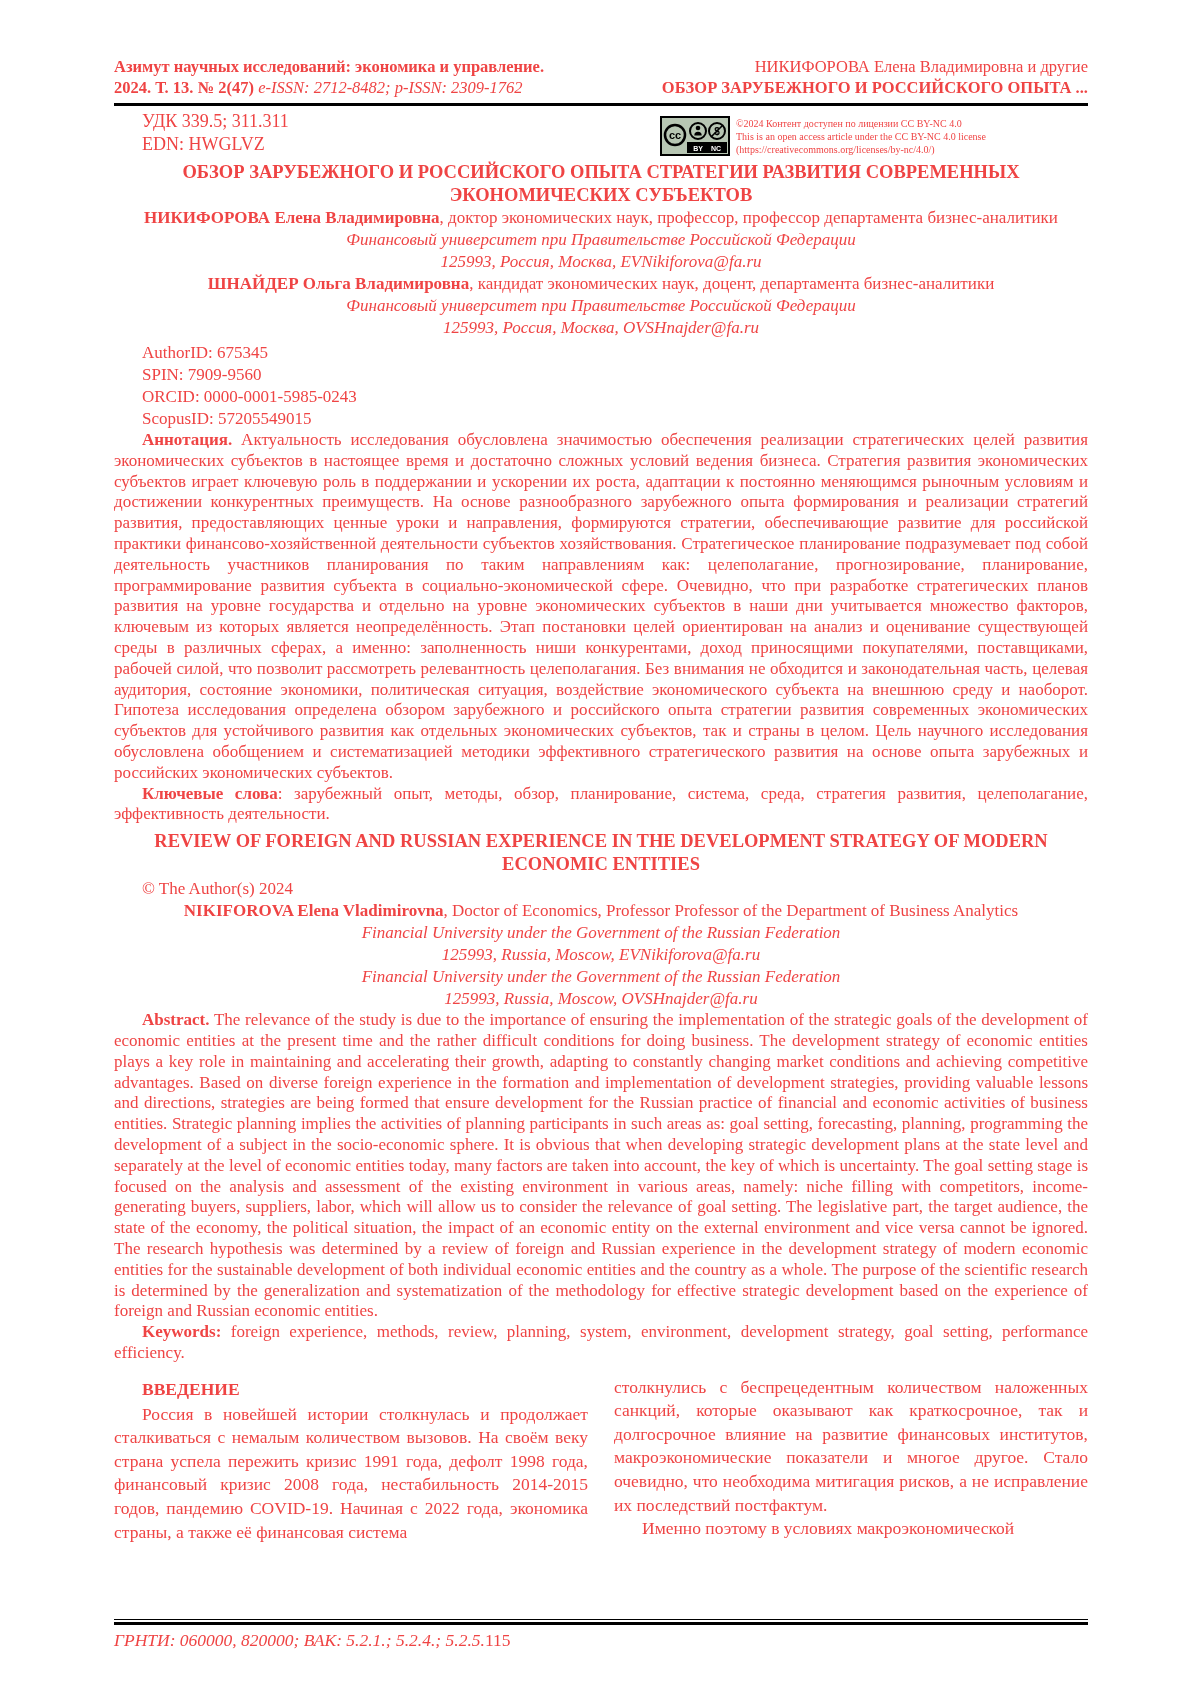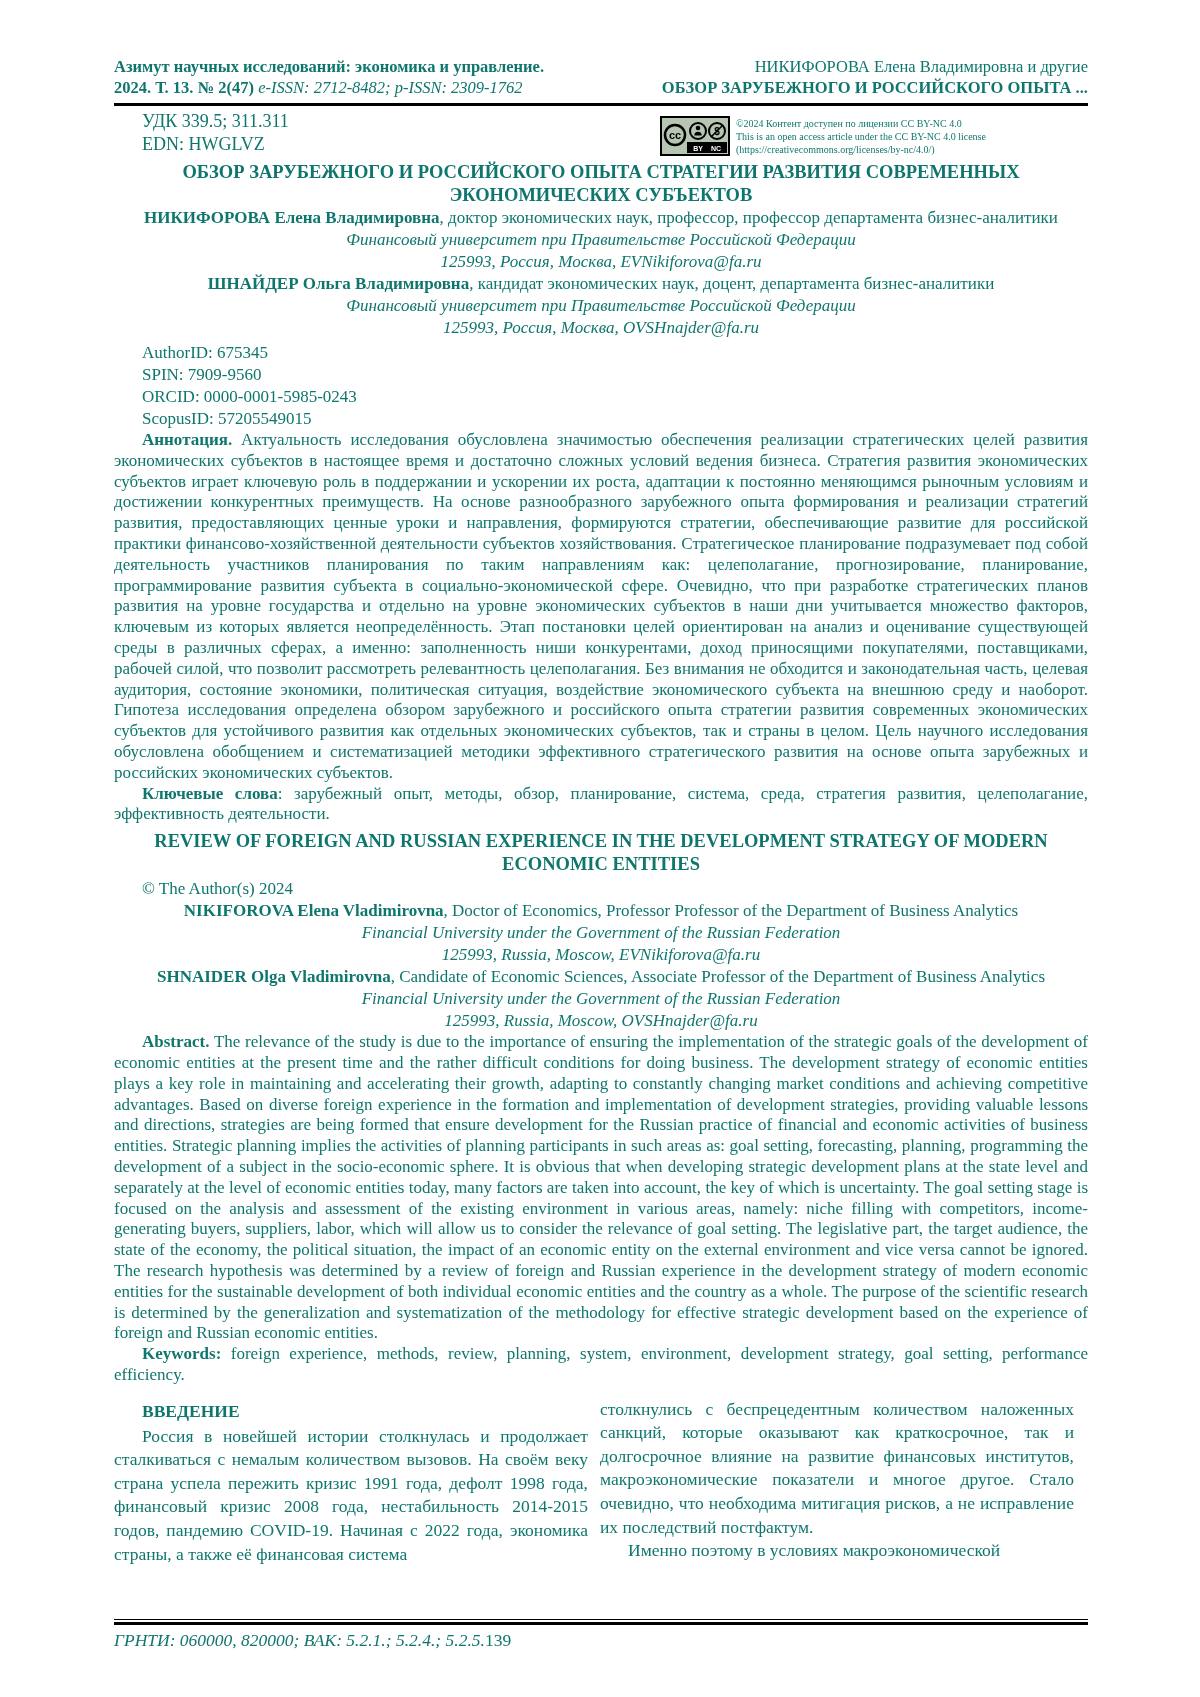--- a/index.html
+++ b/index.html
@@ -3,21 +3,21 @@
 <meta charset="utf-8">
 <style>
   * { box-sizing: border-box; }
   html, body { margin: 0; padding: 0; }
   body { width: 1200px; height: 1697px; background: #ffffff; }
   .page {
     position: relative;
     width: 1200px; height: 1697px;
     padding: 56px 112px 0 114px;
     font-family: "Liberation Serif", "DejaVu Serif", serif;
-    color: #0f766e; font-size: 17px; overflow: hidden;
+    color: #ef4444; font-size: 17px; overflow: hidden;
   }
   p { margin: 0; }
   .bold { font-weight: bold; }
   .italic { font-style: italic; }
 
   
   .running-head { display: flex; justify-content: space-between; font-size: 16.5px; line-height: 21px; }
   .rh-right { text-align: right; }
   .rule-head { border-top: 3px solid #000; margin-top: 5px; }
 
@@ -29,21 +29,21 @@
 
   .title-ru, .title-en { font-size: 18.5px; font-weight: bold; text-align: center; margin: 5px 30px 0; line-height: 23px; }
   .copyright { margin-top: 2px; text-indent: 28px; line-height: 22px; }
   .author-line { text-align: center; line-height: 22px; }
   .affil { text-align: center; font-style: italic; line-height: 22px; }
   .ids { padding-left: 28px; line-height: 22px; margin-top: 3px; }
   .just { text-align: justify; text-indent: 28px; line-height: 20.8px; }
   .en-block { }
 
   
-  .columns { display: flex; gap: 12px; margin-top: 12px; font-size: 17.5px; }
+  .columns { display: flex; gap: 26px; margin-top: 12px; font-size: 17.5px; }
   .col { width: 474px; }
   .col-head { font-weight: bold; text-indent: 28px; line-height: 27px; }
   .col-p { text-align: justify; text-indent: 28px; line-height: 23.6px; }
   .col-p.noindent { text-indent: 0; }
 
   footer { position: absolute; left: 114px; right: 112px; bottom: 46px; }
   .rule-footer-thin { border-top: 1.5px solid #000; }
   .rule-footer-thick { border-top: 3px solid #000; margin-top: 2px; }
   .footer-row { display: flex; justify-content: flex-start; margin-top: 4px; font-size: 17.5px; line-height: 22px; }
 
@@ -122,21 +122,20 @@
   <p class="just"><span class="bold">Ключевые слова</span><span>: зарубежный опыт, методы, обзор, планирование, система, среда, стратегия развития, целеполагание, эффективность деятельности.</span></p>
 
   <div class="en-block">
     <h2 class="title-en">REVIEW OF FOREIGN AND RUSSIAN EXPERIENCE IN THE DEVELOPMENT STRATEGY OF MODERN ECONOMIC ENTITIES</h2>
     <p class="copyright">© The Author(s) 2024</p>
 
     <p class="author-line"><span class="bold">NIKIFOROVA Elena Vladimirovna</span><span>, Doctor of Economics, Professor Professor of the Department of Business Analytics</span></p>
     <p class="affil">Financial University under the Government of the Russian Federation</p>
     <p class="affil">125993, Russia, Moscow, EVNikiforova@fa.ru</p>
 
-    <p class="author-line"><span class="bold">SHNAIDER Olga Vladimirovna</span><span>, Candidate of Economic Sciences, Associate Professor of the Department of Business Analytics</span></p>
     <p class="affil">Financial University under the Government of the Russian Federation</p>
     <p class="affil">125993, Russia, Moscow, OVSHnajder@fa.ru</p>
 
     <p class="just"><span class="bold">Abstract.</span><span> The relevance of the study is due to the importance of ensuring the implementation of the strategic goals of the development of economic entities at the present time and the rather difficult conditions for doing business. The development strategy of economic entities plays a key role in maintaining and accelerating their growth, adapting to constantly changing market conditions and achieving competitive advantages. Based on diverse foreign experience in the formation and implementation of development strategies, providing valuable lessons and directions, strategies are being formed that ensure development for the Russian practice of financial and economic activities of business entities. Strategic planning implies the activities of planning participants in such areas as: goal setting, forecasting, planning, programming the development of a subject in the socio-economic sphere. It is obvious that when developing strategic development plans at the state level and separately at the level of economic entities today, many factors are taken into account, the key of which is uncertainty. The goal setting stage is focused on the analysis and assessment of the existing environment in various areas, namely: niche filling with competitors, income-generating buyers, suppliers, labor, which will allow us to consider the relevance of goal setting. The legislative part, the target audience, the state of the economy, the political situation, the impact of an economic entity on the external environment and vice versa cannot be ignored. The research hypothesis was determined by a review of foreign and Russian experience in the development strategy of modern economic entities for the sustainable development of both individual economic entities and the country as a whole. The purpose of the scientific research is determined by the generalization and systematization of the methodology for effective strategic development based on the experience of foreign and Russian economic entities.</span></p>
     <p class="just"><span class="bold">Keywords:</span><span> foreign experience, methods, review, planning, system, environment, development strategy, goal setting, performance efficiency.</span></p>
   </div>
 
   <div class="columns">
     <div class="col">
       <p class="col-head">ВВЕДЕНИЕ</p>
@@ -146,17 +145,17 @@
       <p class="col-p noindent">столкнулись с беспрецедентным количеством наложенных санкций, которые оказывают как краткосрочное, так и долгосрочное влияние на развитие финансовых институтов, макроэкономические показатели и многое другое. Стало очевидно, что необходима митигация рисков, а не исправление их последствий постфактум.</p>
       <p class="col-p">Именно поэтому в условиях макроэкономической</p>
     </div>
   </div>
 
   <footer>
     <div class="rule-footer-thin"></div>
     <div class="rule-footer-thick"></div>
     <div class="footer-row">
       <span class="italic">ГРНТИ: 060000, 820000; ВАК: 5.2.1.; 5.2.4.; 5.2.5.</span>
-      <span>139</span>
+      <span>115</span>
     </div>
   </footer>
 
 </div>
 
 </body></html>

